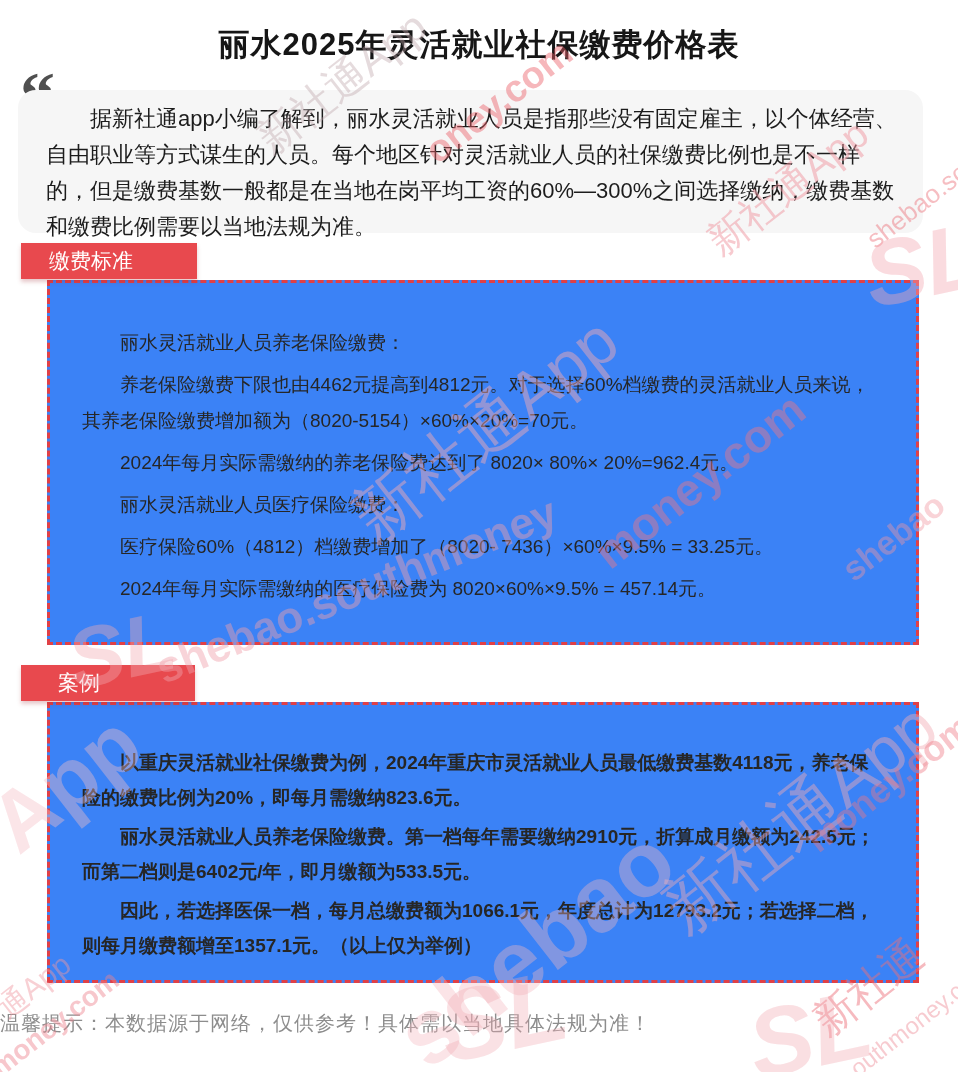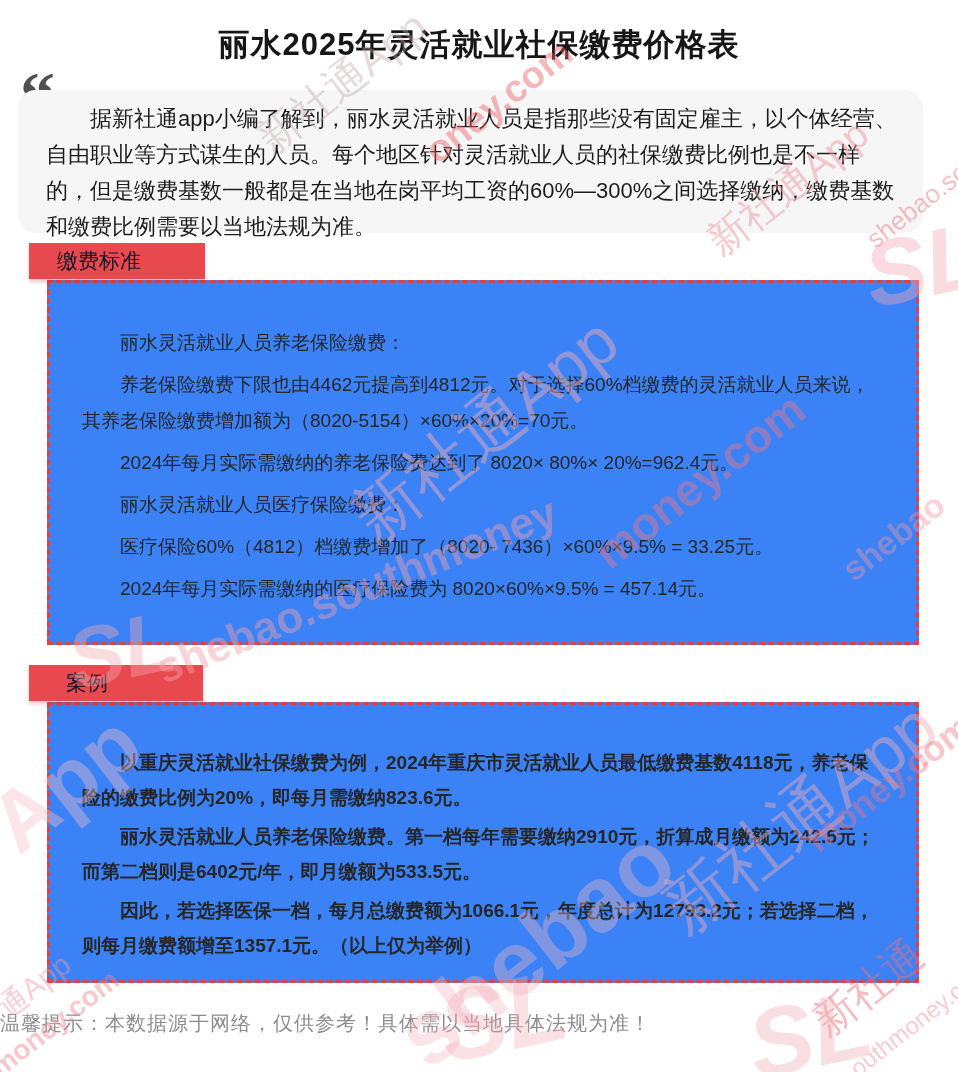--- a/index.html
+++ b/index.html
@@ -39,24 +39,24 @@
     position: absolute;
     left: 20px; top: 62px;
     font-family: "Liberation Serif", serif;
     font-size: 70px;
     font-weight: 700;
     color: #4f4f4f;
     line-height: 70px;
   }
   .banner {
     position: absolute;
-    left: 29px;
+    left: 21px;
     width: 176px; height: 36px;
     background: #e8494e;
-    color: #0f172a;
+    color: #ffffff;
     font-size: 21px;
     line-height: 36px;
     box-shadow: 0 3px 4px rgba(160,40,48,0.25);
     z-index: 2;
   }
   .banner-standard { top: 243px; padding-left: 28px; }
   .banner-case     { top: 665px; padding-left: 37px; width: 174px; }
   .panel {
     position: absolute;
     left: 47px;

